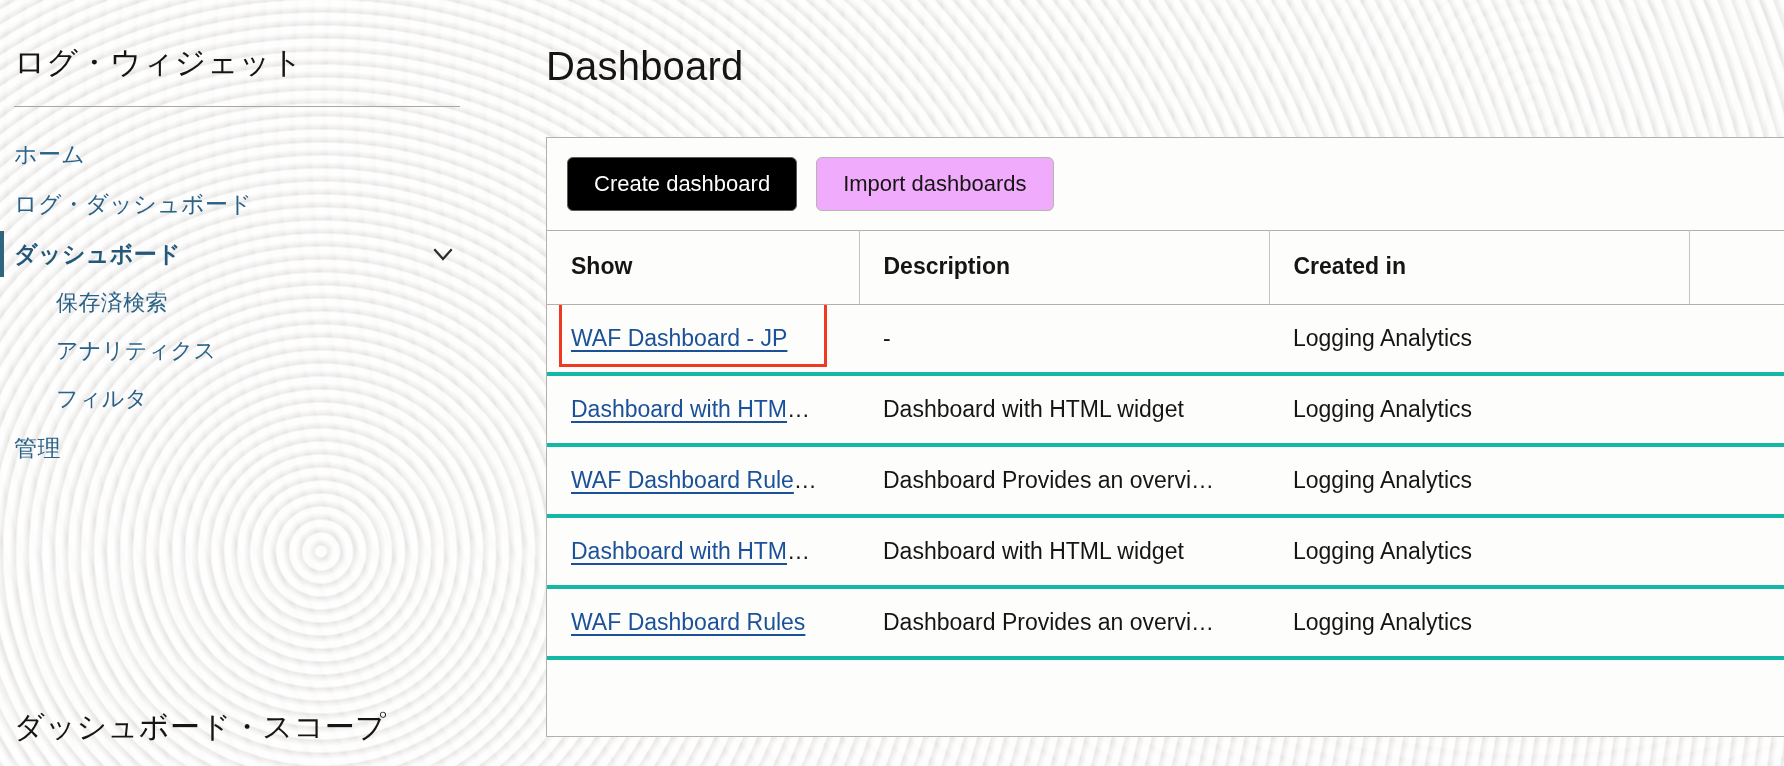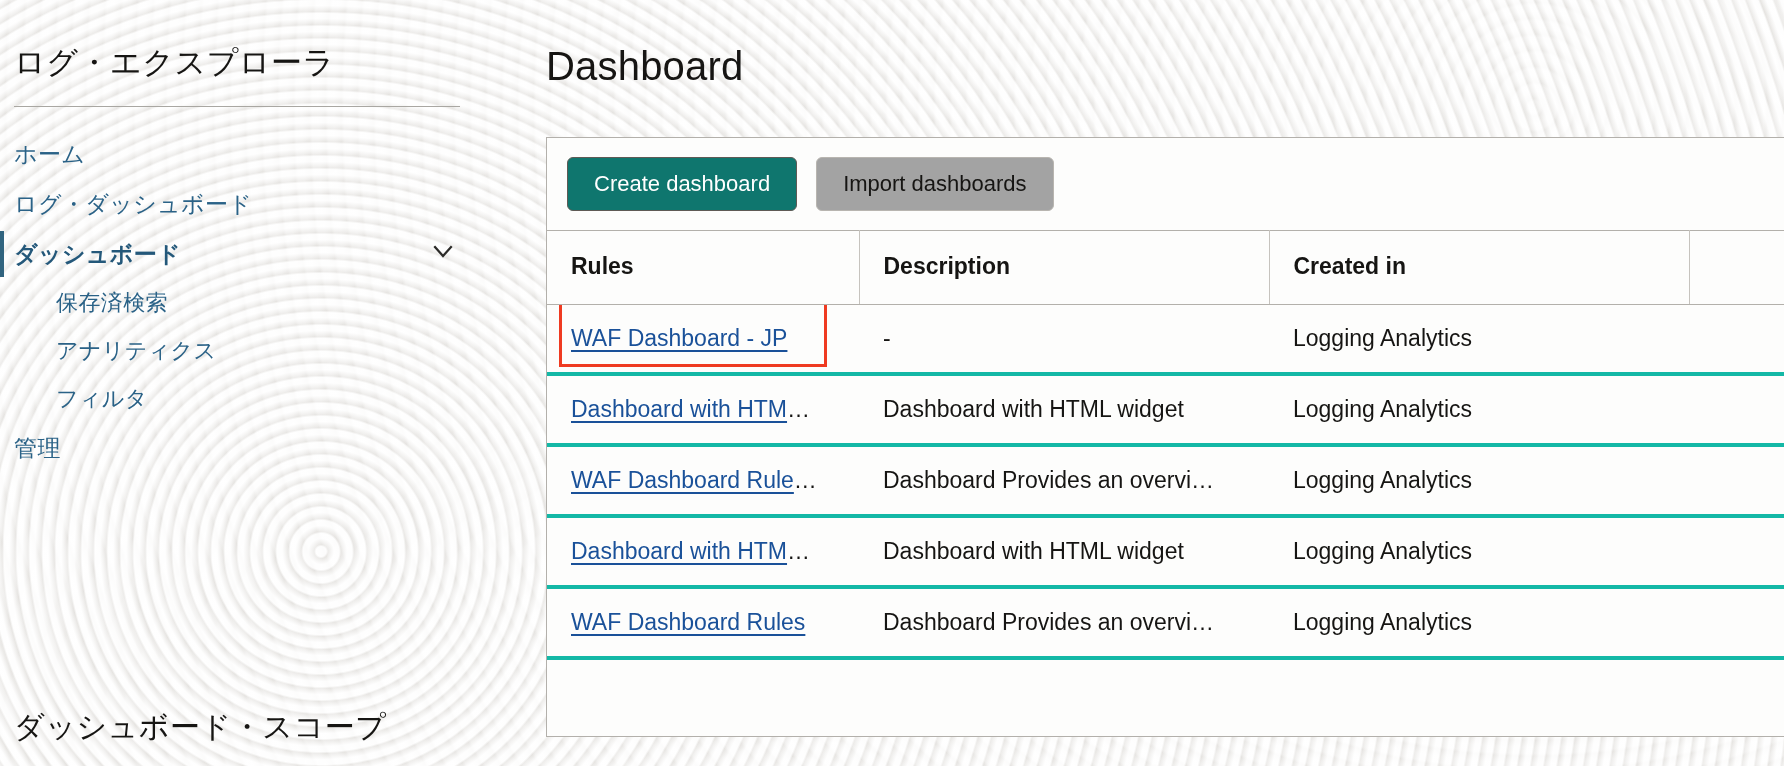--- a/index.html
+++ b/index.html
@@ -60,21 +60,21 @@
     margin: 22px 60px 0 14px;
   }
 
   .nav {
     margin-top: 22px;
   }
 
   .nav-item {
     position: relative;
     display: flex;
-    align-items: flex-start;
+    align-items: center;
     justify-content: space-between;
     padding: 9px 40px 9px 14px;
     font-size: 23px;
     line-height: 1.4;
     color: #2a6287;
     cursor: pointer;
     letter-spacing: 0.4px;
   }
 
   .nav-item.active {
@@ -153,28 +153,28 @@
     padding: 19px 20px 19px 20px;
   }
 
   .btn {
     font-family: "Liberation Sans", "DejaVu Sans", sans-serif;
     font-size: 22px;
     line-height: 1;
     padding: 15px 26px;
     border-radius: 6px;
     border: 1px solid #b8b5b0;
-    background: #a3a3a3;
+    background: #f0abfc;
     color: #161513;
     cursor: pointer;
     white-space: nowrap;
   }
 
   .btn.primary {
-    background: #0f766e;
+    background: #000000;
     border-color: #5f5a55;
     color: #ffffff;
   }
 
   
   table.dash-table {
     width: 100%;
     border-collapse: collapse;
     table-layout: fixed;
     border-top: 1px solid #b3b0ab;
@@ -235,21 +235,21 @@
   }
 </style>
 </head>
 <body>
 
 <div class="bg-texture"></div>
 
 <div class="layout">
 
   <aside class="sidebar">
-    <div class="sidebar-title">ログ・エクスプローラ</div>
+    <div class="sidebar-title">ログ・ウィジェット</div>
     <div class="sidebar-divider"></div>
 
     <nav class="nav">
 
       <div class="nav-item">
         <span>ホーム</span>
       </div>
 
       <div class="nav-item">
         <span>ログ・ダッシュボード</span>
@@ -298,21 +298,21 @@
 
       <table class="dash-table">
         <colgroup>
           <col class="col-name">
             <col class="col-desc">
             <col class="col-created">
             <col class="col-extra">
         </colgroup>
         <thead>
           <tr>
-            <th>Rules</th>
+            <th>Show</th>
             <th>Description</th>
             <th>Created in</th>
             <th class="th-extra"></th>
           </tr>
         </thead>
         <tbody>
 
           <tr>
             <td class="highlight-cell">
               <a class="dash-link">WAF Dashboard - JP</a><span class="ellip"></span>

